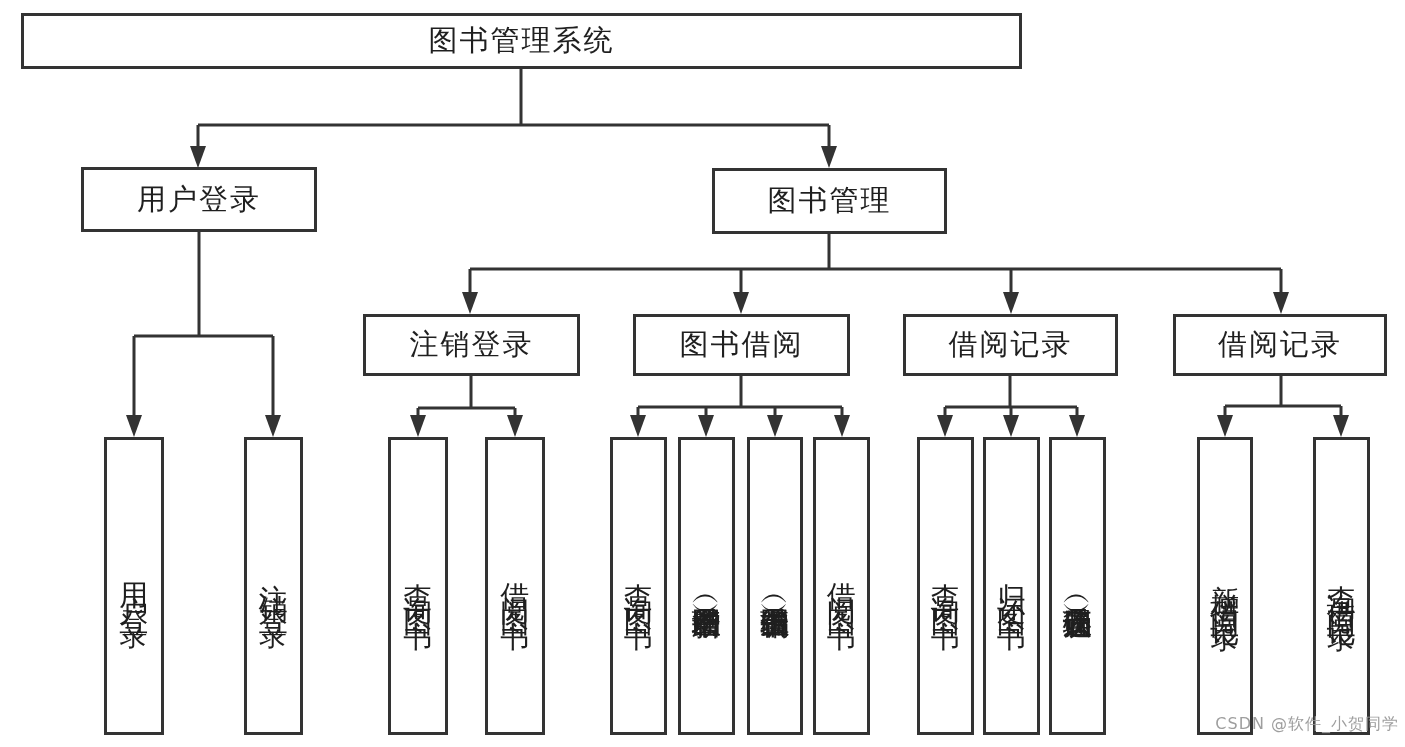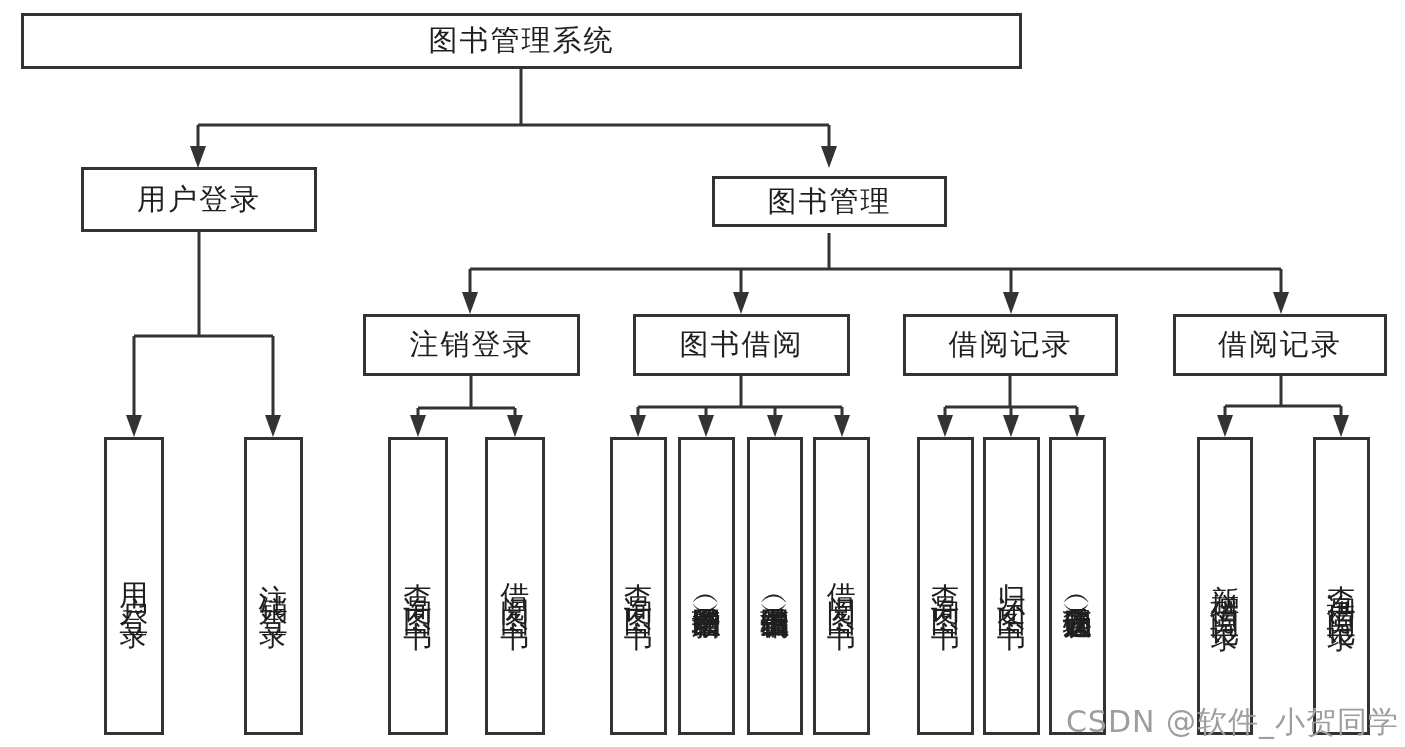--- a/index.html
+++ b/index.html
@@ -37,23 +37,23 @@
     font-size: 29px;
     line-height: 1.05;
     white-space: nowrap;
   }
   .ls-lg { letter-spacing: 13px; }
   .ls-md { letter-spacing: 8px; }
   .ls-sm { letter-spacing: 0px; }
   .watermark {
     position: absolute;
     right: 6px;
-    bottom: 4px;
+    bottom: 12px;
     z-index: 5;
-    font-size: 30px;
+    font-size: 16px;
     color: #9e9e9e;
     letter-spacing: 1px;
     white-space: nowrap;
   }
 </style>
 </head>
 <body>
 
 <div class="canvas">
 
@@ -107,21 +107,21 @@
     </g>
   </svg>
 
   <div class="node" style="left:21px; top:13px; width:1001px; height:56px;">
     <span class="h-label">图书管理系统</span>
   </div>
 
   <div class="node" style="left:81px; top:167px; width:236px; height:65px;">
     <span class="h-label">用户登录</span>
   </div>
-  <div class="node" style="left:712px; top:168px; width:235px; height:51px;margin-top:8px;">
+  <div class="node" style="left:712px; top:168px; width:235px; height:66px;">
     <span class="h-label">图书管理</span>
   </div>
 
   <div class="node" style="left:363px; top:314px; width:217px; height:62px;">
     <span class="h-label">注销登录</span>
   </div>
   <div class="node" style="left:633px; top:314px; width:217px; height:62px;">
     <span class="h-label">图书借阅</span>
   </div>
   <div class="node" style="left:903px; top:314px; width:215px; height:62px;">

